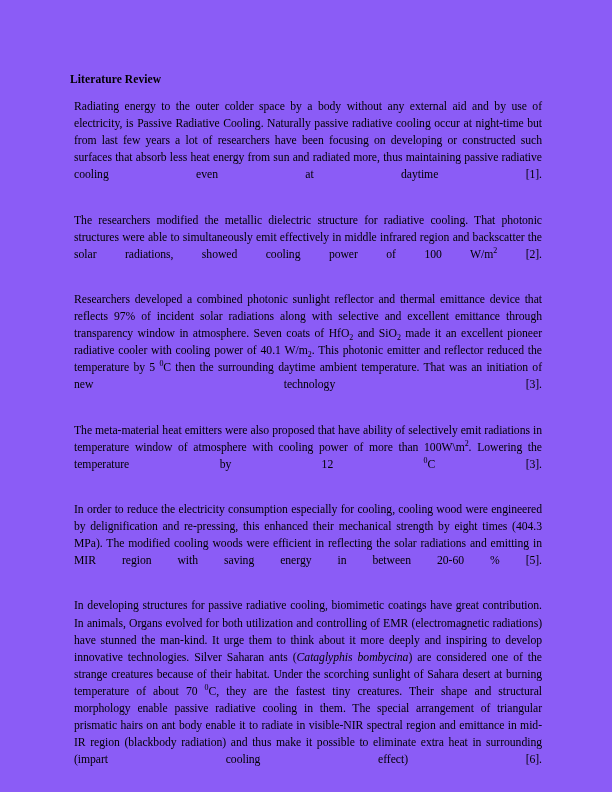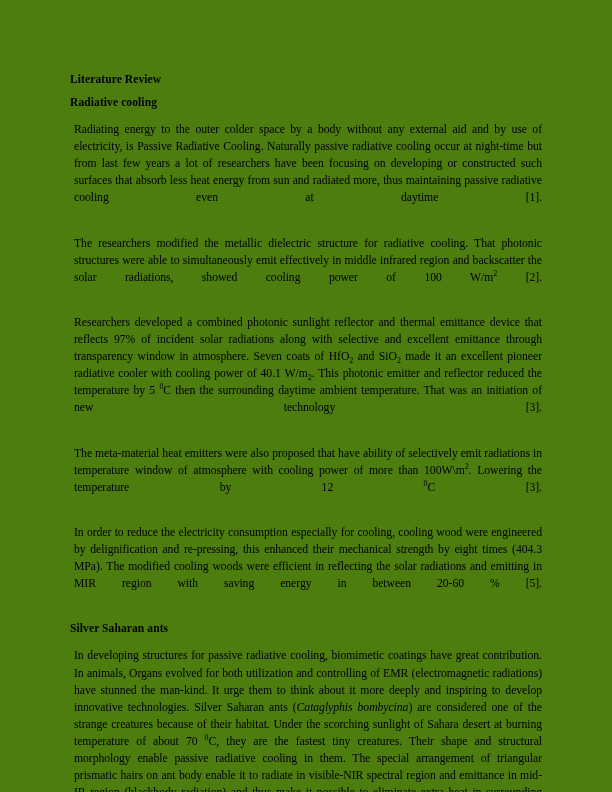--- a/index.html
+++ b/index.html
@@ -14,21 +14,21 @@
     font-family: "Liberation Serif", "DejaVu Serif", serif;
     color: #000000;
     -webkit-font-smoothing: antialiased;
   }
   .page {
     position: relative;
     width: 612px;
     height: 792px;
     box-sizing: border-box;
     padding: 72px 66px 0 70px;
-    background: #4d7c0f;
+    background: #8b5cf6;
   }
   .doc-body {
     width: 476px;
   }
   h2.heading {
     font-size: 11.5px;
     font-weight: bold;
     margin: 0 0 0 0;
     padding: 0;
     line-height: 14px;
@@ -77,30 +77,28 @@
   }
 </style>
 </head>
 <body>
 
 <div class="page">
   <div class="doc-body">
 
     <h2 class="heading">Literature Review</h2>
 
-    <h2 class="heading">Radiative cooling</h2>
 
     <p class="para"><span>Radiating energy to the outer colder space by a body without any external aid and by use of electricity, is Passive Radiative Cooling. Naturally passive radiative cooling occur at night-time but from last few years a lot of researchers have been focusing on developing or constructed such surfaces that absorb less heat energy from sun and radiated more, thus maintaining passive radiative cooling even at daytime [1].</span></p>
 
     <p class="para"><span>The researchers modified the metallic dielectric structure for radiative cooling. That photonic structures were able to simultaneously emit effectively in middle infrared region and backscatter the solar radiations, showed cooling power of 100 W/m</span><sup>2</sup><span> [2].</span></p>
 
     <p class="para"><span>Researchers developed a combined photonic sunlight reflector and thermal emittance device that reflects 97% of incident solar radiations along with selective and excellent emittance through transparency window in atmosphere. Seven coats of HfO</span><sub>2</sub><span> and SiO</span><sub>2</sub><span> made it an excellent pioneer radiative cooler with cooling power of 40.1 W/m</span><sub>2</sub><span>. This photonic emitter and reflector reduced the temperature by 5 </span><sup>0</sup><span>C then the surrounding daytime ambient temperature. That was an initiation of new technology [3].</span></p>
 
     <p class="para"><span>The meta-material heat emitters were also proposed that have ability of selectively emit radiations in temperature window of atmosphere with cooling power of more than 100W\m</span><sup>2</sup><span>. Lowering the temperature by 12 </span><sup>0</sup><span>C [3].</span></p>
 
     <p class="para"><span>In order to reduce the electricity consumption especially for cooling, cooling wood were engineered by delignification and re-pressing, this enhanced their mechanical strength by eight times (404.3 MPa). The modified cooling woods were efficient in reflecting the solar radiations and emitting in MIR region with saving energy in between 20-60 % [5].</span></p>
 
-    <h2 class="heading">Silver Saharan ants</h2>
 
     <p class="para"><span>In developing structures for passive radiative cooling, biomimetic coatings have great contribution. In animals, Organs evolved for both utilization and controlling of EMR (electromagnetic radiations) have stunned the man-kind. It urge them to think about it more deeply and inspiring to develop innovative technologies. Silver Saharan ants (</span><i>Cataglyphis bombycina</i><span>) are considered one of the strange creatures because of their habitat. Under the scorching sunlight of Sahara desert at burning temperature of about 70 </span><sup>0</sup><span>C, they are the fastest tiny creatures. Their shape and structural morphology enable passive radiative cooling in them. The special arrangement of triangular prismatic hairs on ant body enable it to radiate in visible-NIR spectral region and emittance in mid-IR region (blackbody radiation) and thus make it possible to eliminate extra heat in surrounding (impart cooling effect) [6].</span></p>
 
   </div>
 </div>
 
 </body></html>

